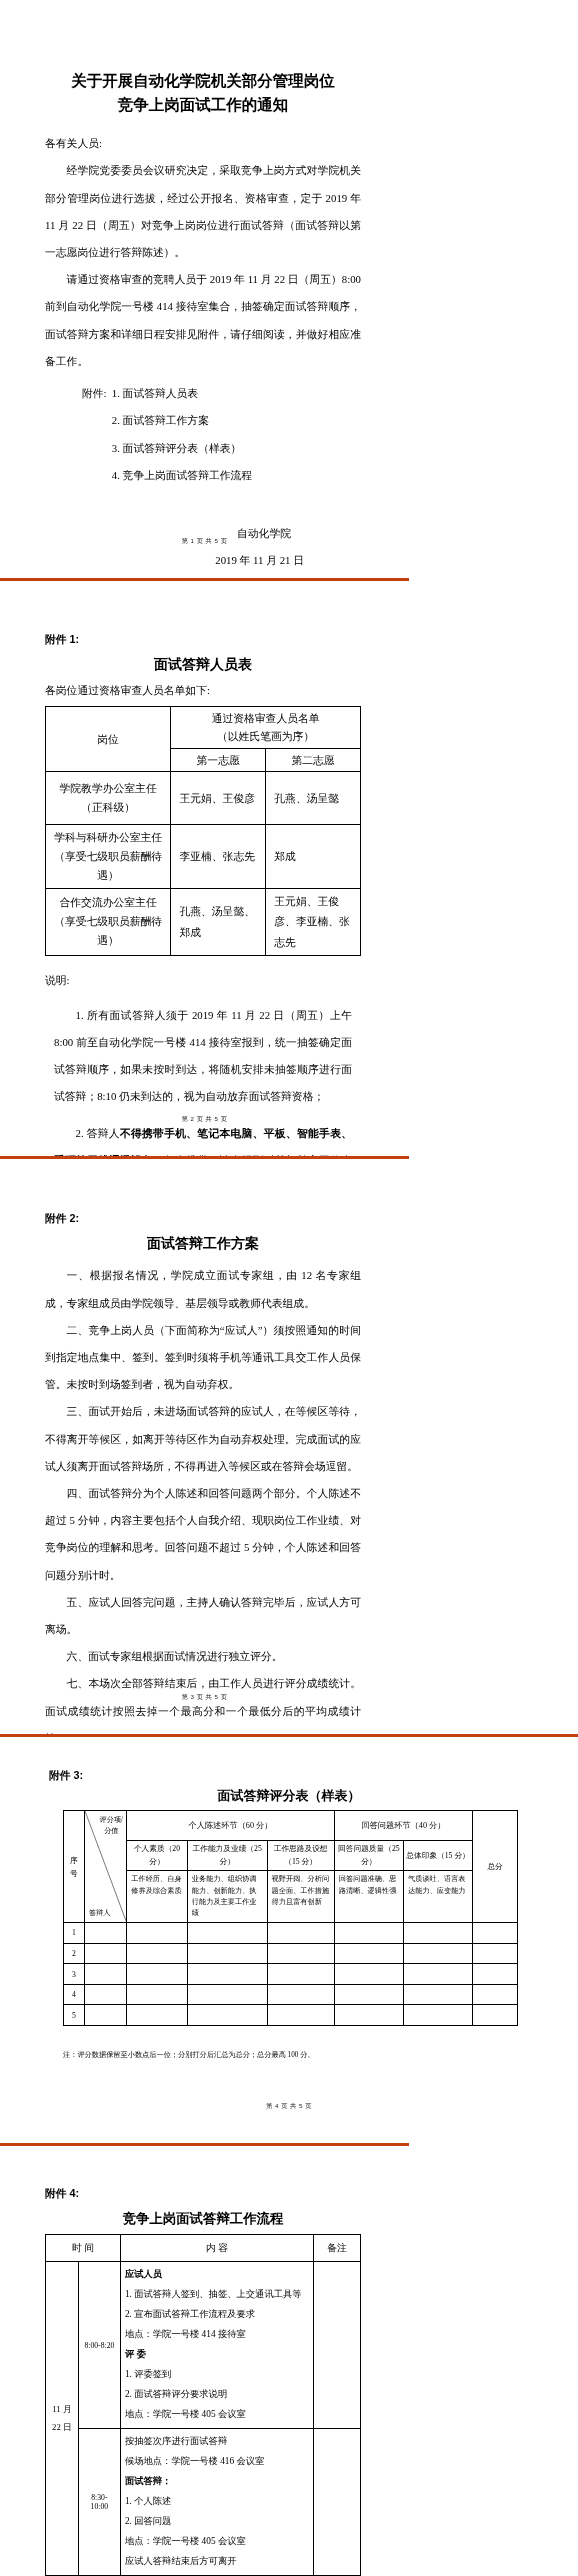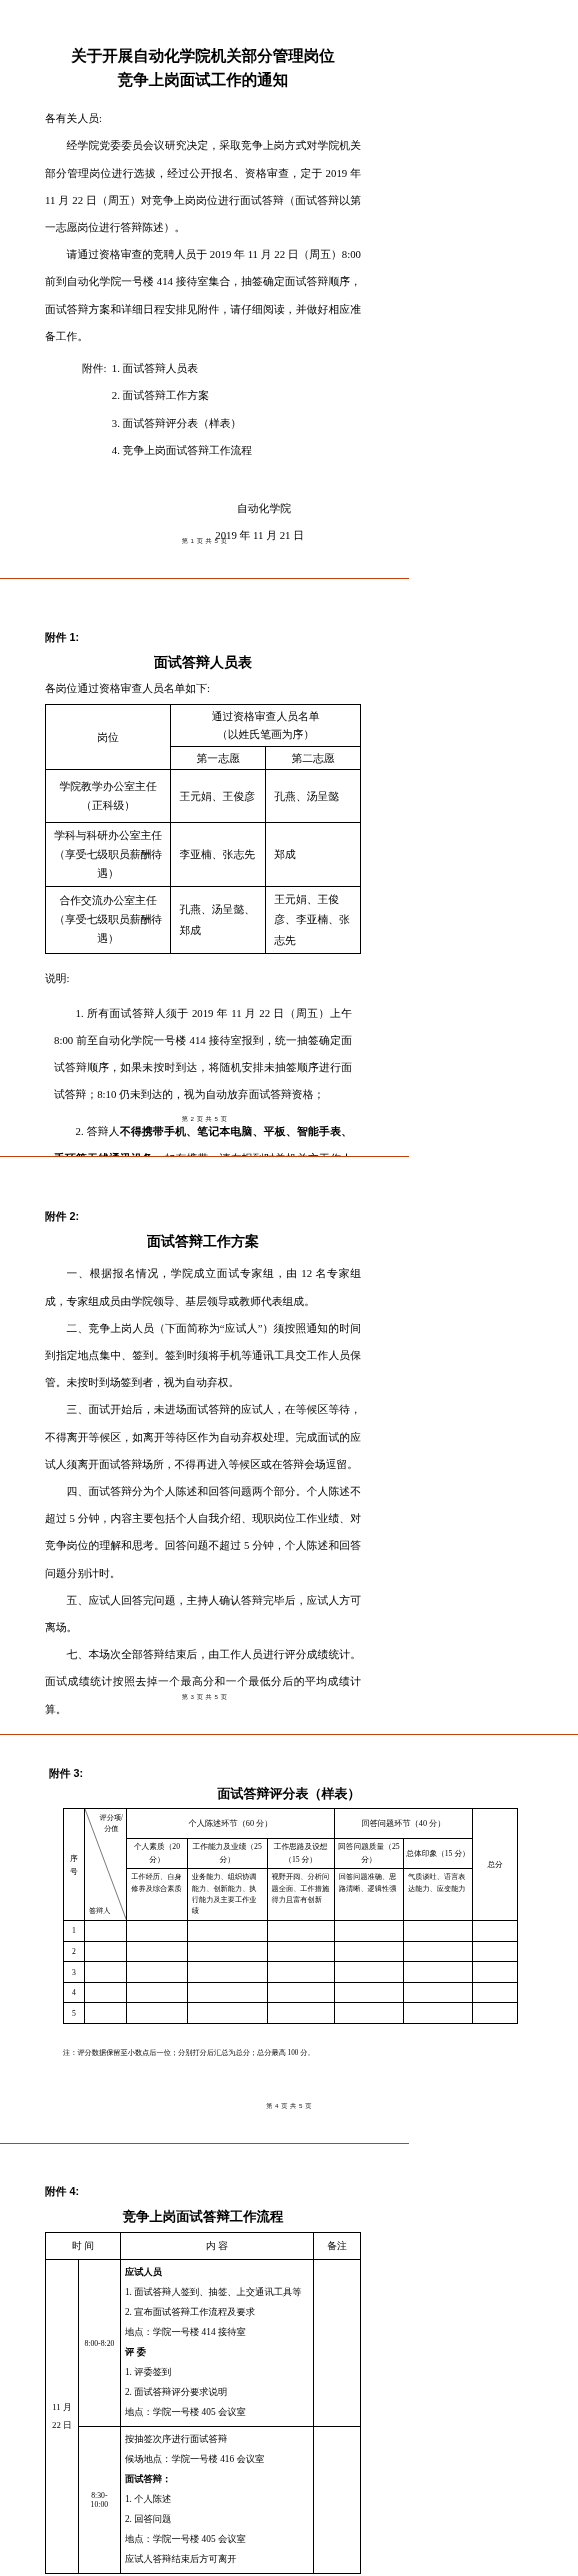--- a/index.html
+++ b/index.html
@@ -1,23 +1,23 @@
 <!DOCTYPE html>
 <html style="font-size:8.2px"><head>
 <meta charset="utf-8">
 <style>
   html,body{margin:0;padding:0;background:#ffffff;}
   body{width:578px;font-family:"Liberation Serif",serif;color:#000;}
   .page{position:relative;box-sizing:border-box;background:#fff;overflow:hidden;}
   .portrait{width:409px;height:578px;}
   .landscape{width:578px;height:409px;}
-  .sep{border-top:1px solid #c2410c;}
+  .sep{border-top:3px solid #c2410c;}
   .content{margin:0 48px 0 45px;}
   
-  .doc-title{margin-top:44px;text-align:center;font-weight:900;font-size:15.5px;line-height:1.55;font-family:"Liberation Serif",serif;}
+  .doc-title{margin-top:69px;text-align:center;font-weight:900;font-size:15.5px;line-height:1.55;font-family:"Liberation Serif",serif;}
   .salutation{margin-top:13.4px;font-size:10.8px;line-height:2.5;}
   .body-para{font-size:10.8px;line-height:2.52;text-align:justify;text-indent:2em;margin:0;}
   .attach-list{display:flex;margin-top:5.2px;font-size:10.8px;line-height:2.52;padding-left:37px;}
   .attach-label{white-space:nowrap;margin-right:5.2px;}
   .sig-block{margin-top:31px;text-align:right;font-size:10.8px;line-height:2.5;}
   .sig-name{padding-right:70px;}
   .sig-date{padding-right:57px;}
   .footer{position:absolute;bottom:32px;left:0;right:0;text-align:center;font-size:6.2px;color:#222;letter-spacing:0.5px;font-family:"Liberation Sans",sans-serif;}
   
   .att-label{font-family:"Liberation Sans",sans-serif;font-weight:bold;font-size:10.8px;}
@@ -138,20 +138,21 @@
 <div class="page portrait sep">
   <div class="content" style="padding-top:53px;">
     <div class="att-label">附件 2:</div>
     <div class="att-title">面试答辩工作方案</div>
     <div style="margin-top:9.3px;">
       <p class="body-para">一、根据报名情况，学院成立面试专家组，由 12 名专家组成，专家组成员由学院领导、基层领导或教师代表组成。</p>
       <p class="body-para">二、竞争上岗人员（下面简称为“应试人”）须按照通知的时间到指定地点集中、签到。签到时须将手机等通讯工具交工作人员保管。未按时到场签到者，视为自动弃权。</p>
       <p class="body-para">三、面试开始后，未进场面试答辩的应试人，在等候区等待，不得离开等候区，如离开等待区作为自动弃权处理。完成面试的应试人须离开面试答辩场所，不得再进入等候区或在答辩会场逗留。</p>
       <p class="body-para">四、面试答辩分为个人陈述和回答问题两个部分。个人陈述不超过 5 分钟，内容主要包括个人自我介绍、现职岗位工作业绩、对竞争岗位的理解和思考。回答问题不超过 5 分钟，个人陈述和回答问题分别计时。</p>
       <p class="body-para">五、应试人回答完问题，主持人确认答辩完毕后，应试人方可离场。</p>
+      <p class="body-para">六、面试专家组根据面试情况进行独立评分。</p>
       <p class="body-para">七、本场次全部答辩结束后，由工作人员进行评分成绩统计。面试成绩统计按照去掉一个最高分和一个最低分后的平均成绩计算。</p>
 
     </div>
   </div>
   <div class="footer">第 3 页 共 5 页</div>
 </div>
 
 <div class="page landscape sep">
   <div style="padding-top:32px;">
     <div class="att-label p4-label">附件 3:</div>

